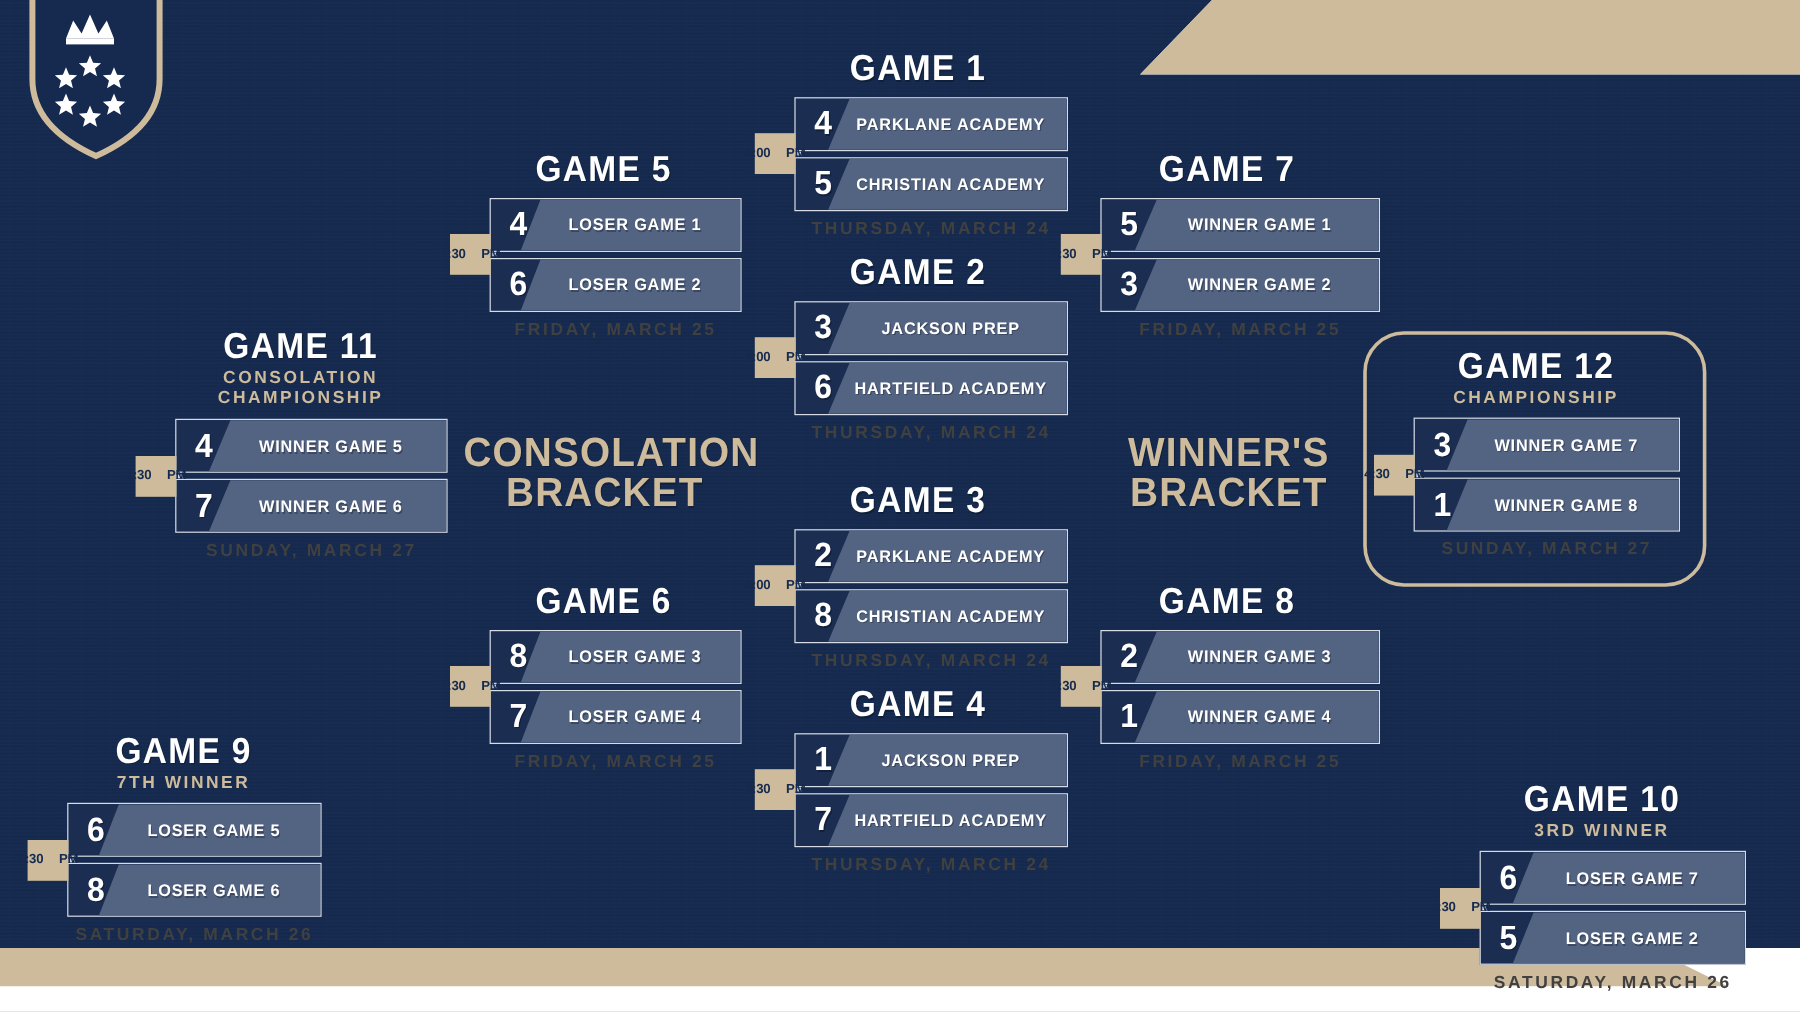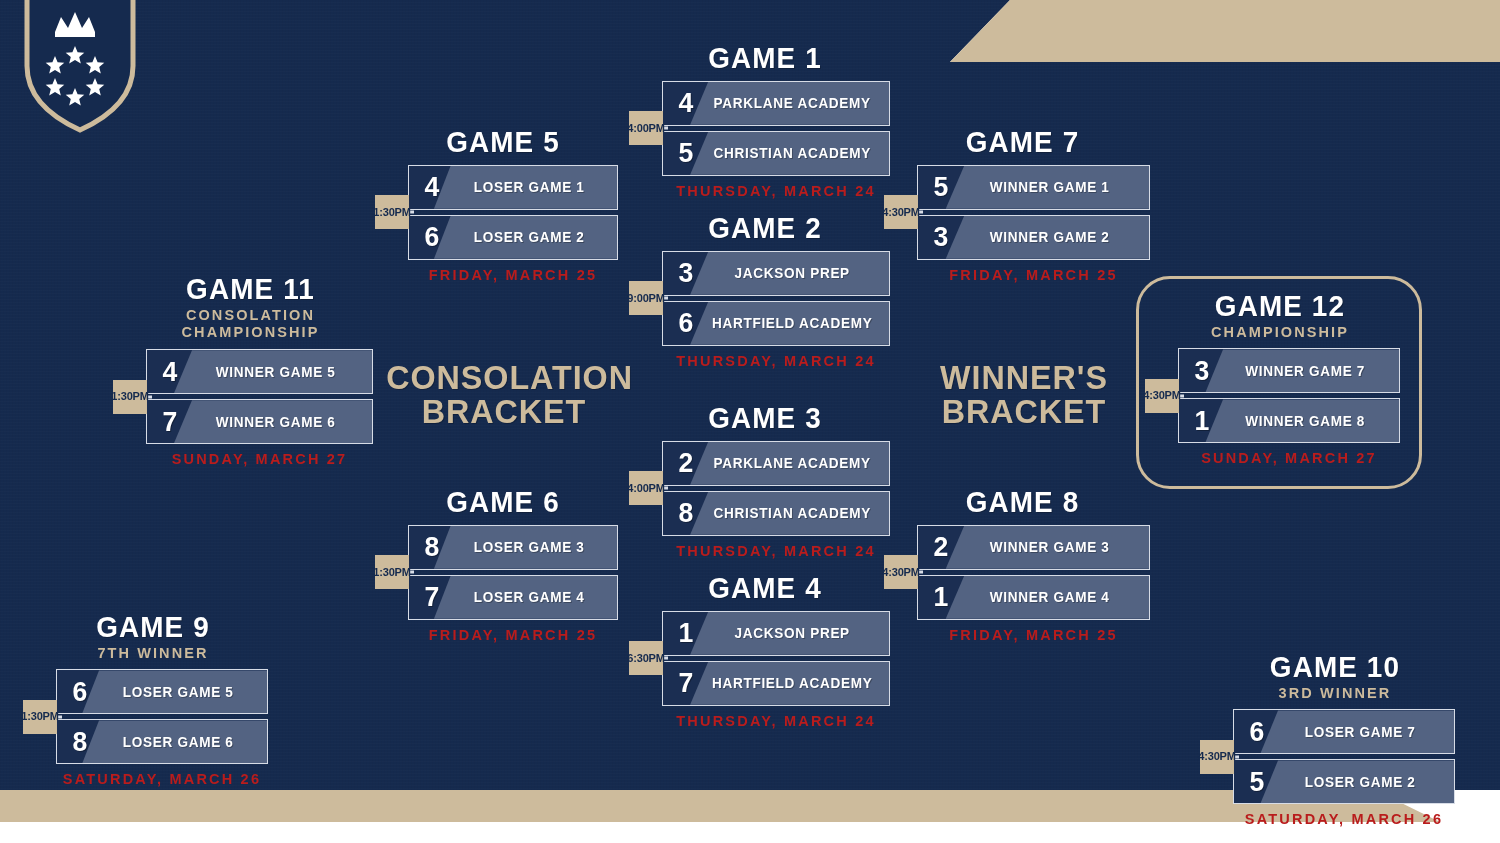--- a/index.html
+++ b/index.html
@@ -92,38 +92,38 @@
     position:relative; z-index:2;
     flex:1 1 auto;
     font-size:14px; font-weight:bold; color:#ffffff;
     letter-spacing:.7px; text-align:center;
     padding-right:14px;
     text-shadow:1px 1px 0 rgba(0,0,0,.28);
     white-space:nowrap;
     transform:scaleX(.97);
   }
   .game-date {
-    font-size:14.5px; font-weight:bold; color:#b91c1c;
+    font-size:14.5px; font-weight:bold; color:#404040;
     letter-spacing:2.2px; margin-top:7px; white-space:nowrap;
   }
 
   
   .time-badge {
     position:absolute;
     left:-33px; top:50%; transform:translateY(-50%);
     width:34px; height:34px;
     background:#cdbb9c;
     color:#152a4e;
     display:flex; flex-direction:row; align-items:center; justify-content:center;
     font-size:11px; font-weight:bold; line-height:1.02;
     letter-spacing:-.2px;
     z-index:5;
   }
   .time-badge .t1 { white-space:nowrap; }
-  .time-badge .t2 { white-space:nowrap; }
+  .time-badge .t2 { white-space:nowrap;padding-left:13px; }
   
   .badge-stub {
     position:absolute; left:-4px; top:50%; transform:translateY(-50%);
     width:10px; height:3px; background:#d7dce6; z-index:4;
   }
 
   
   .bracket-label {
     position:absolute;
     color:#cdbb9c; font-weight:bold;

